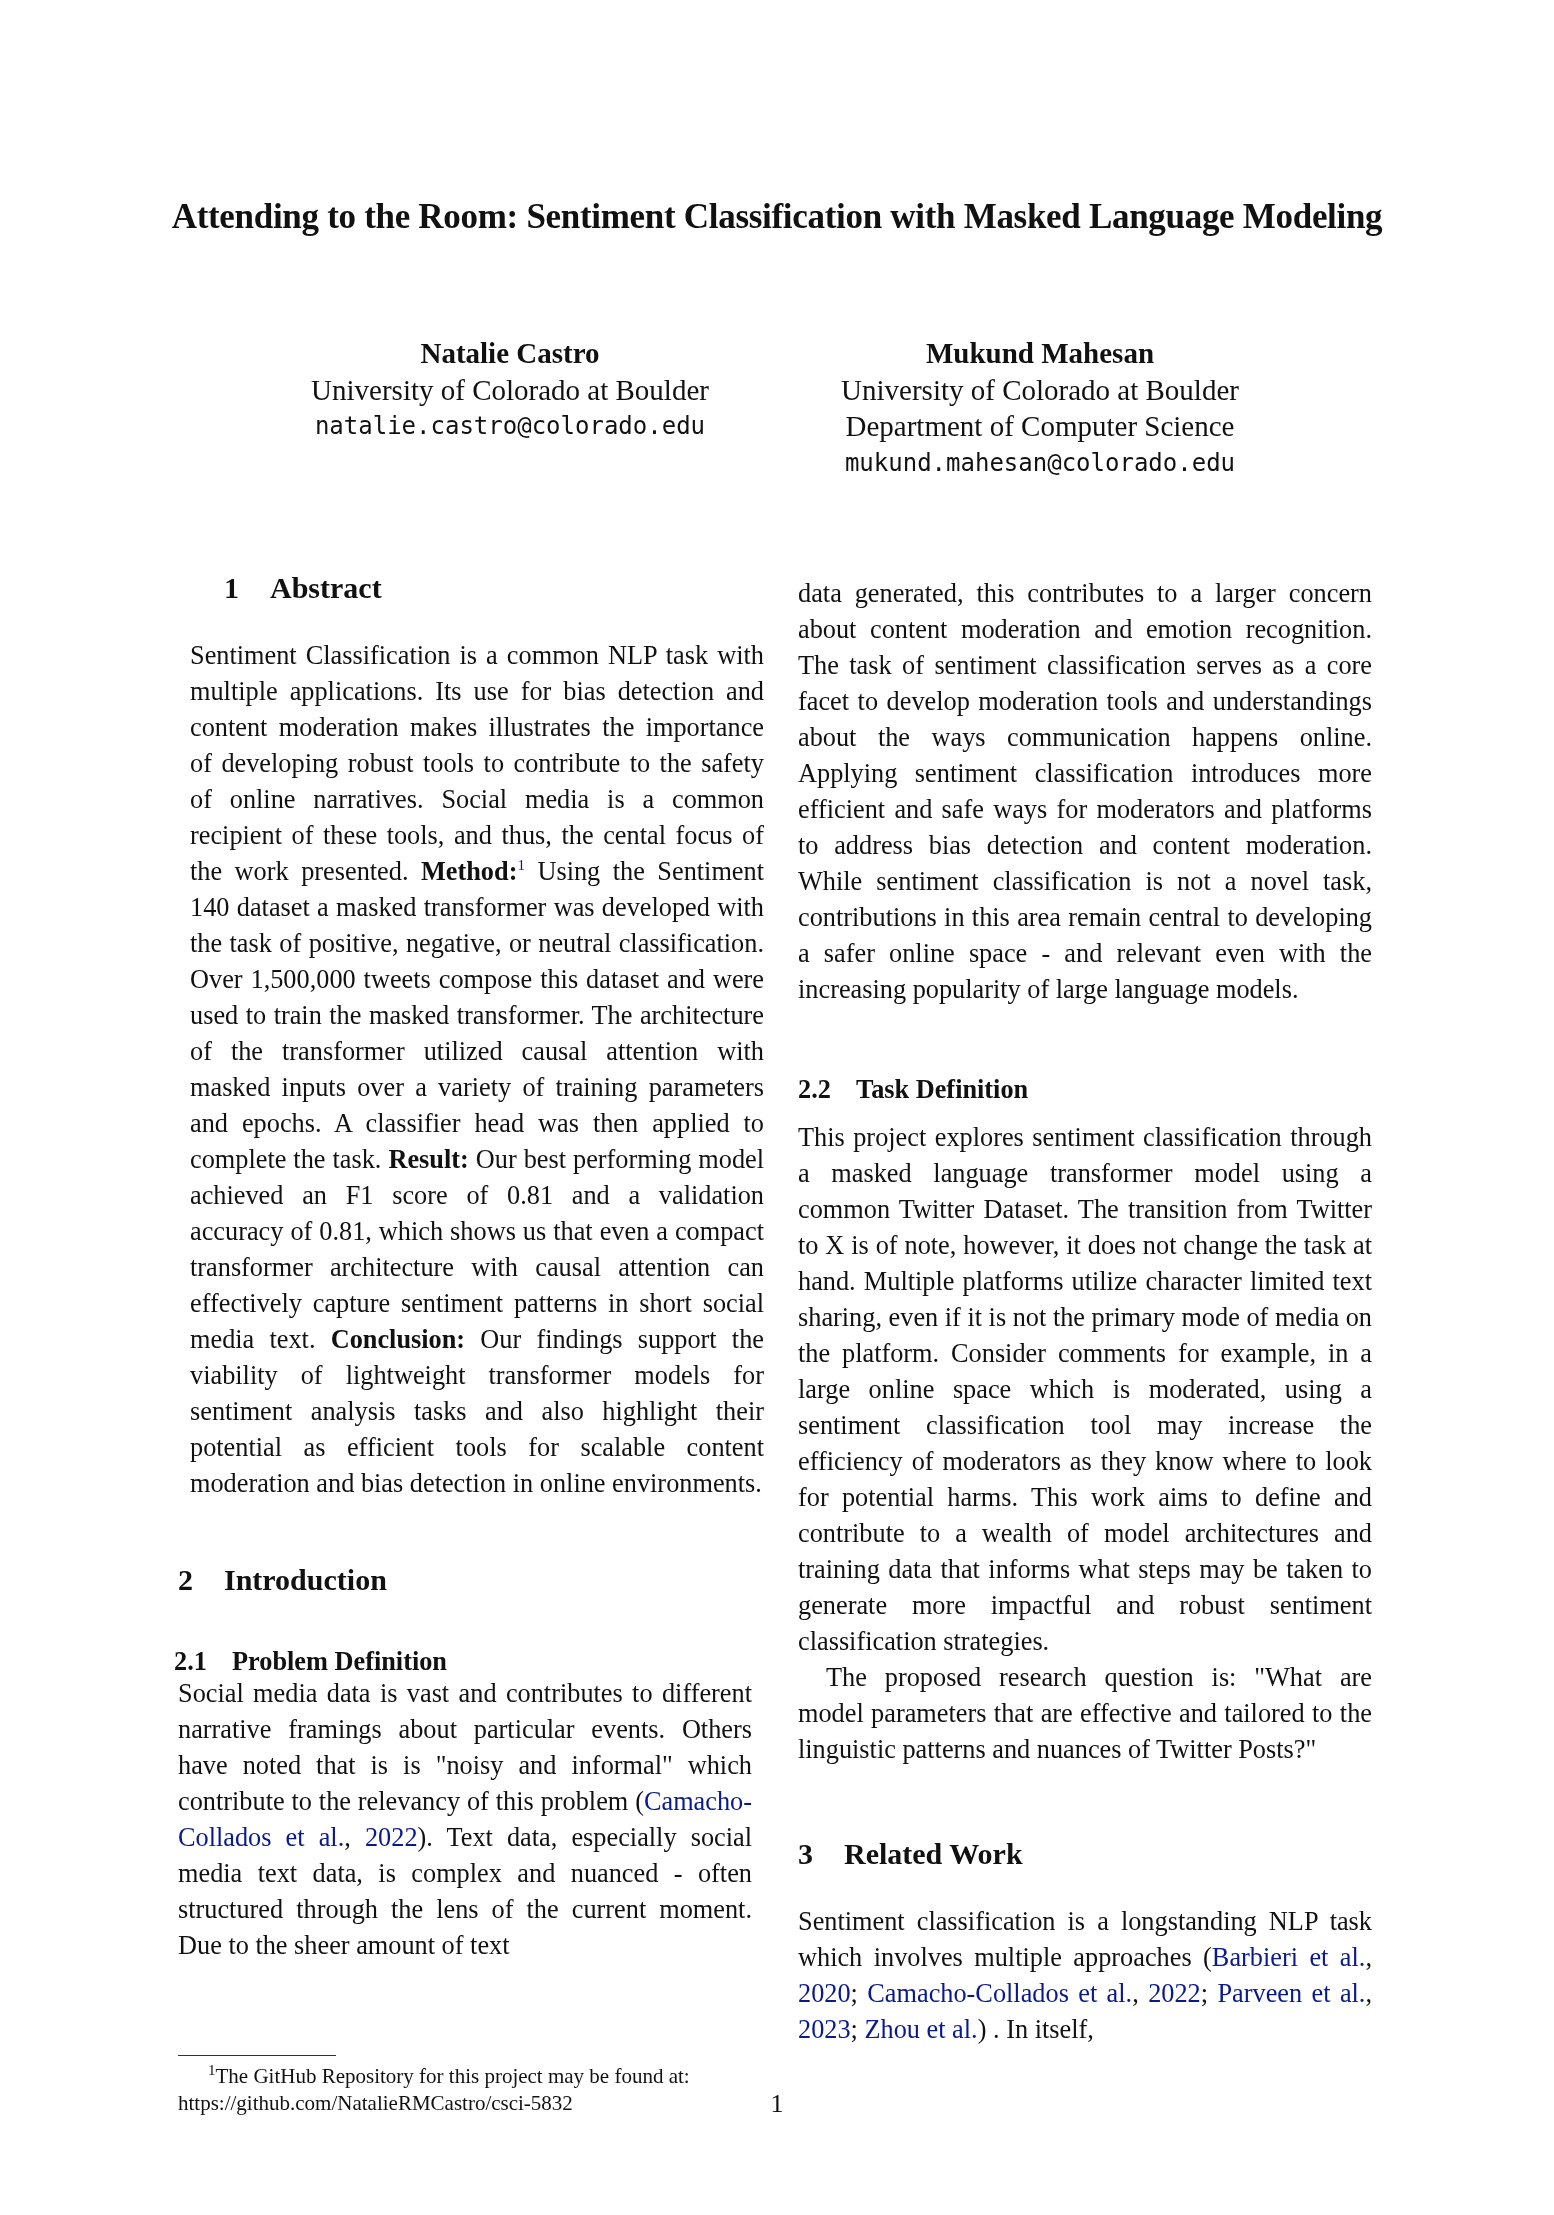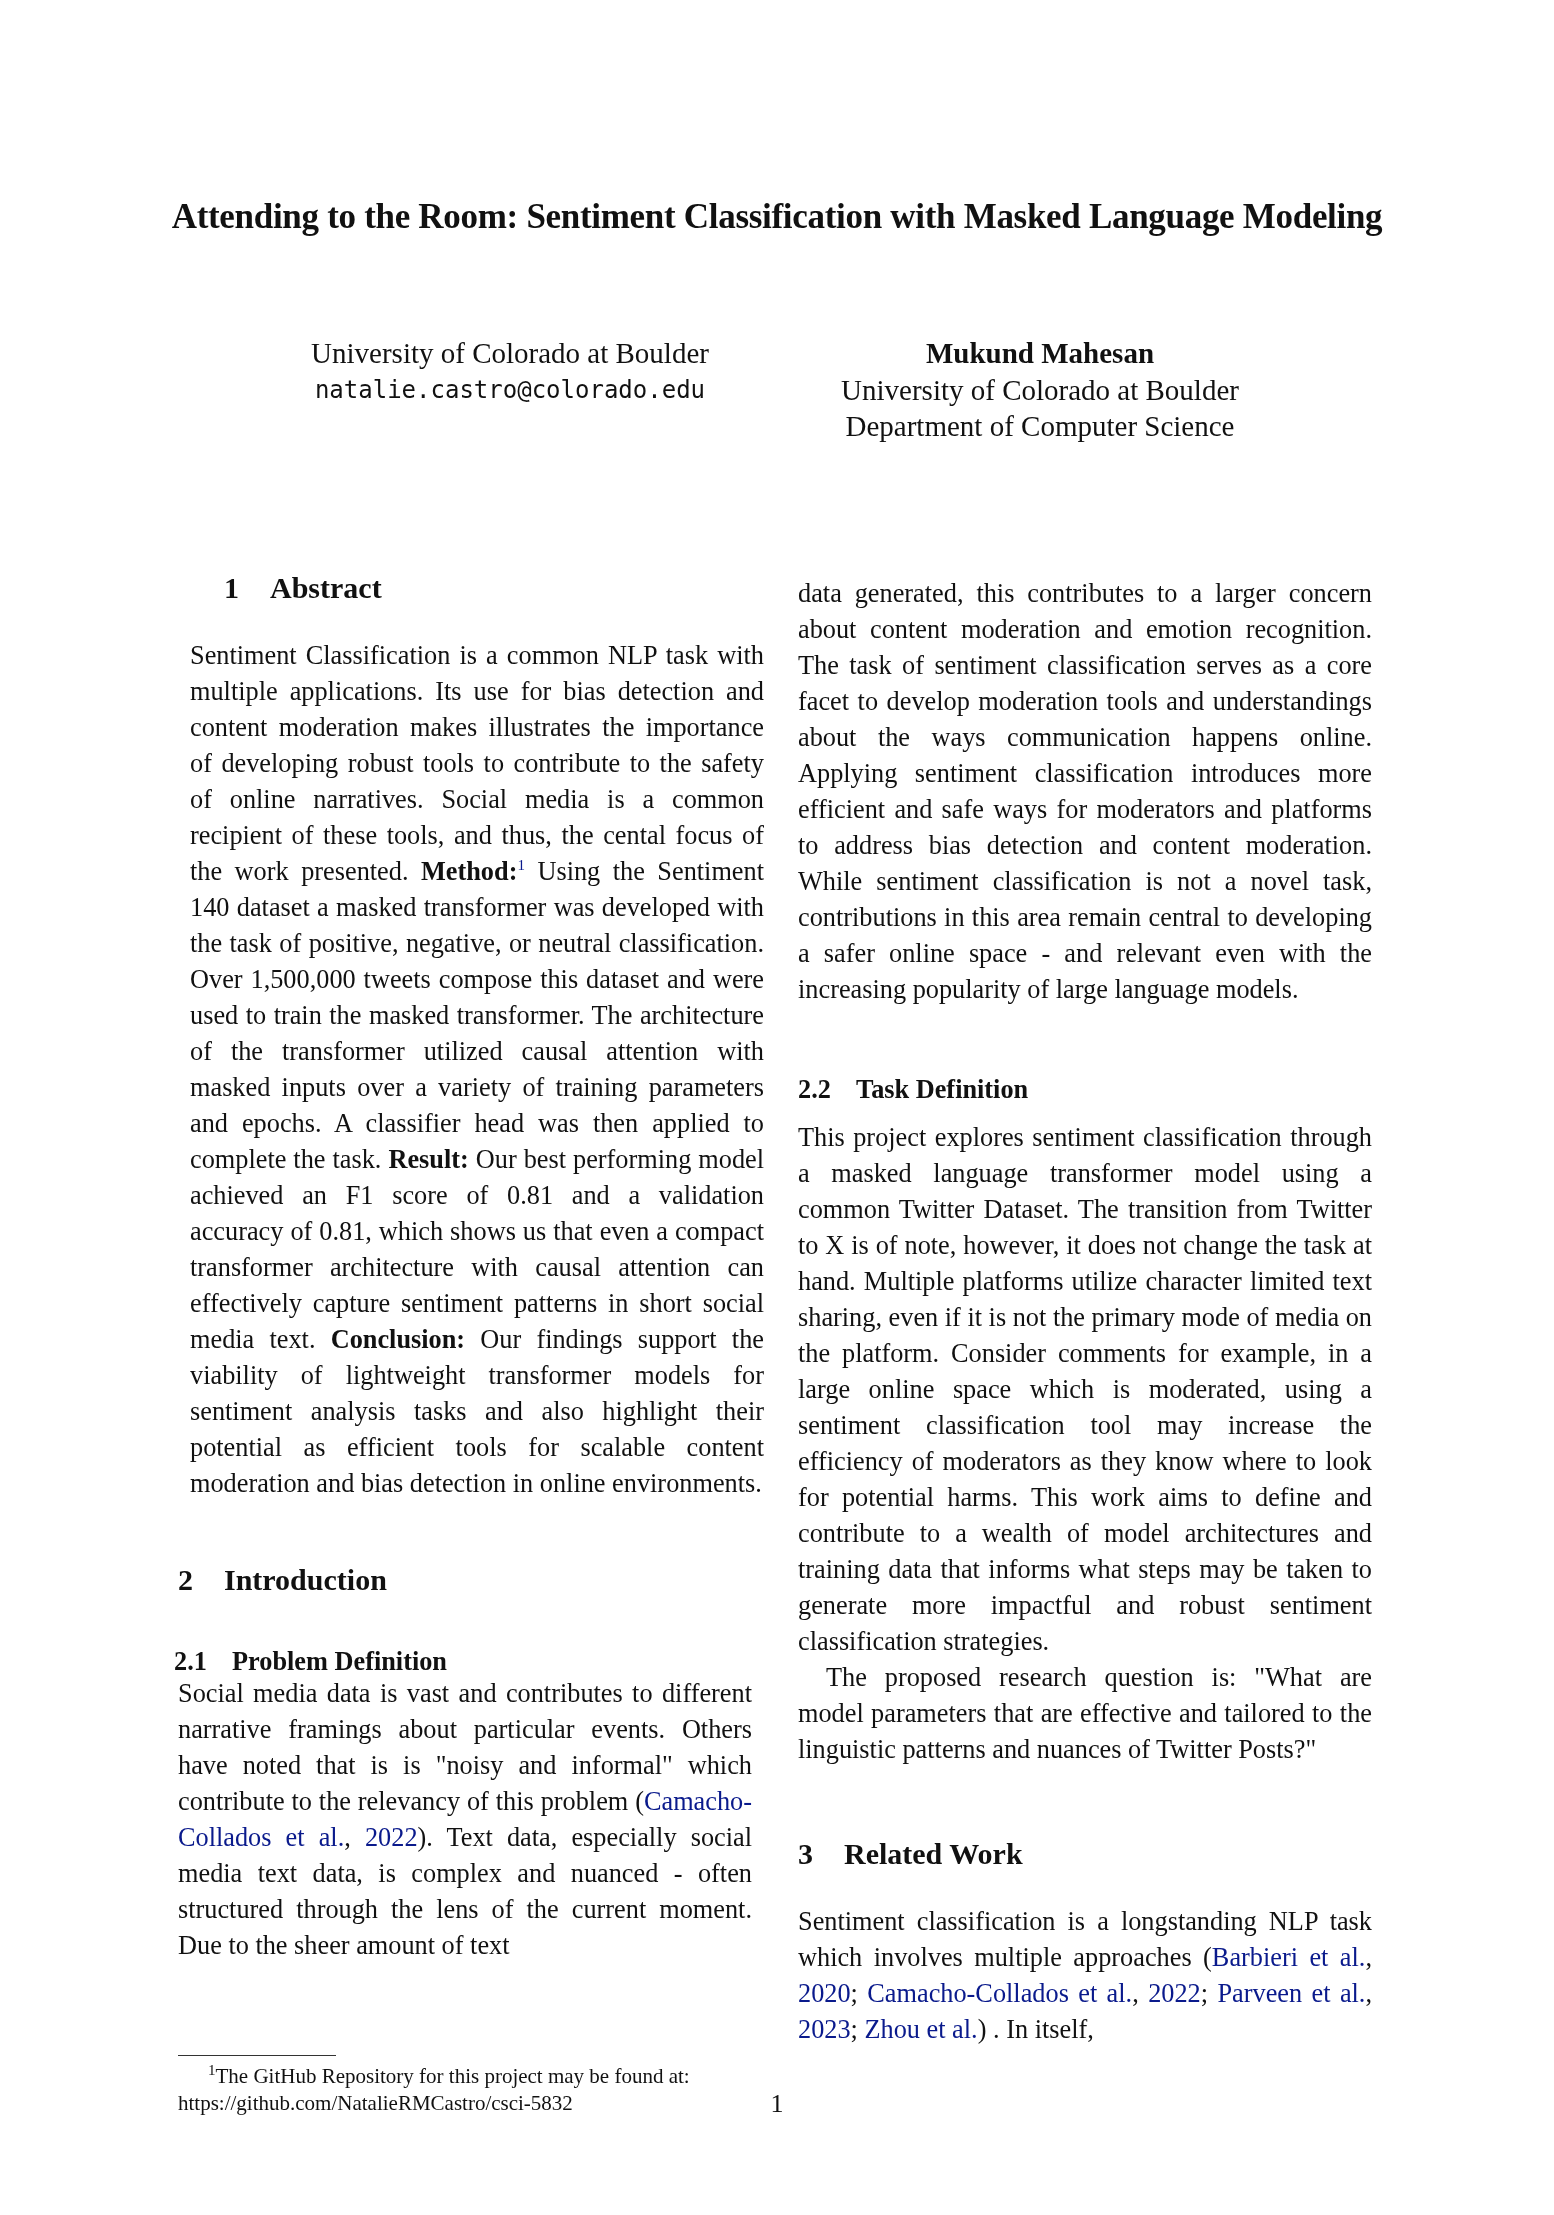--- a/index.html
+++ b/index.html
@@ -61,28 +61,30 @@
     }
   </style>
 </head>
 <body>
 
 <div class="page">
 
   <div class="title">Attending to the Room: Sentiment Classification with Masked Language Modeling</div>
 
   <div class="author a1">
+    <div class="name">Natalie Castro</div>
     <div>University of Colorado at Boulder</div>
     <div class="email">natalie.castro@colorado.edu</div>
   </div>
 
   <div class="author a2">
     <div class="name">Mukund Mahesan</div>
     <div>University of Colorado at Boulder</div>
     <div>Department of Computer Science</div>
+    <div class="email">mukund.mahesan@colorado.edu</div>
   </div>
 
   <div class="h1" style="left:178px; top:570px;margin-left:46px;">
     <span class="num">1</span><span>Abstract</span>
   </div>
 
   <div class="para" style="left:190px; top:638px;">
     <span>Sentiment Classification is a common NLP task with multiple applications. Its use for bias detec­tion and content moderation makes illustrates the importance of developing robust tools to contribute to the safety of online narratives. Social media is a common recipient of these tools, and thus, the cental focus of the work presented.</span>
     <b>Method:</b><sup class="fn blue">1</sup>
     <span>Us­ing the Sentiment 140 dataset a masked transformer was developed with the task of positive, negative, or neutral classification. Over 1,500,000 tweets com­pose this dataset and were used to train the masked transformer. The architecture of the transformer utilized causal attention with masked inputs over a variety of training parameters and epochs. A clas­sifier head was then applied to complete the task.</span>

